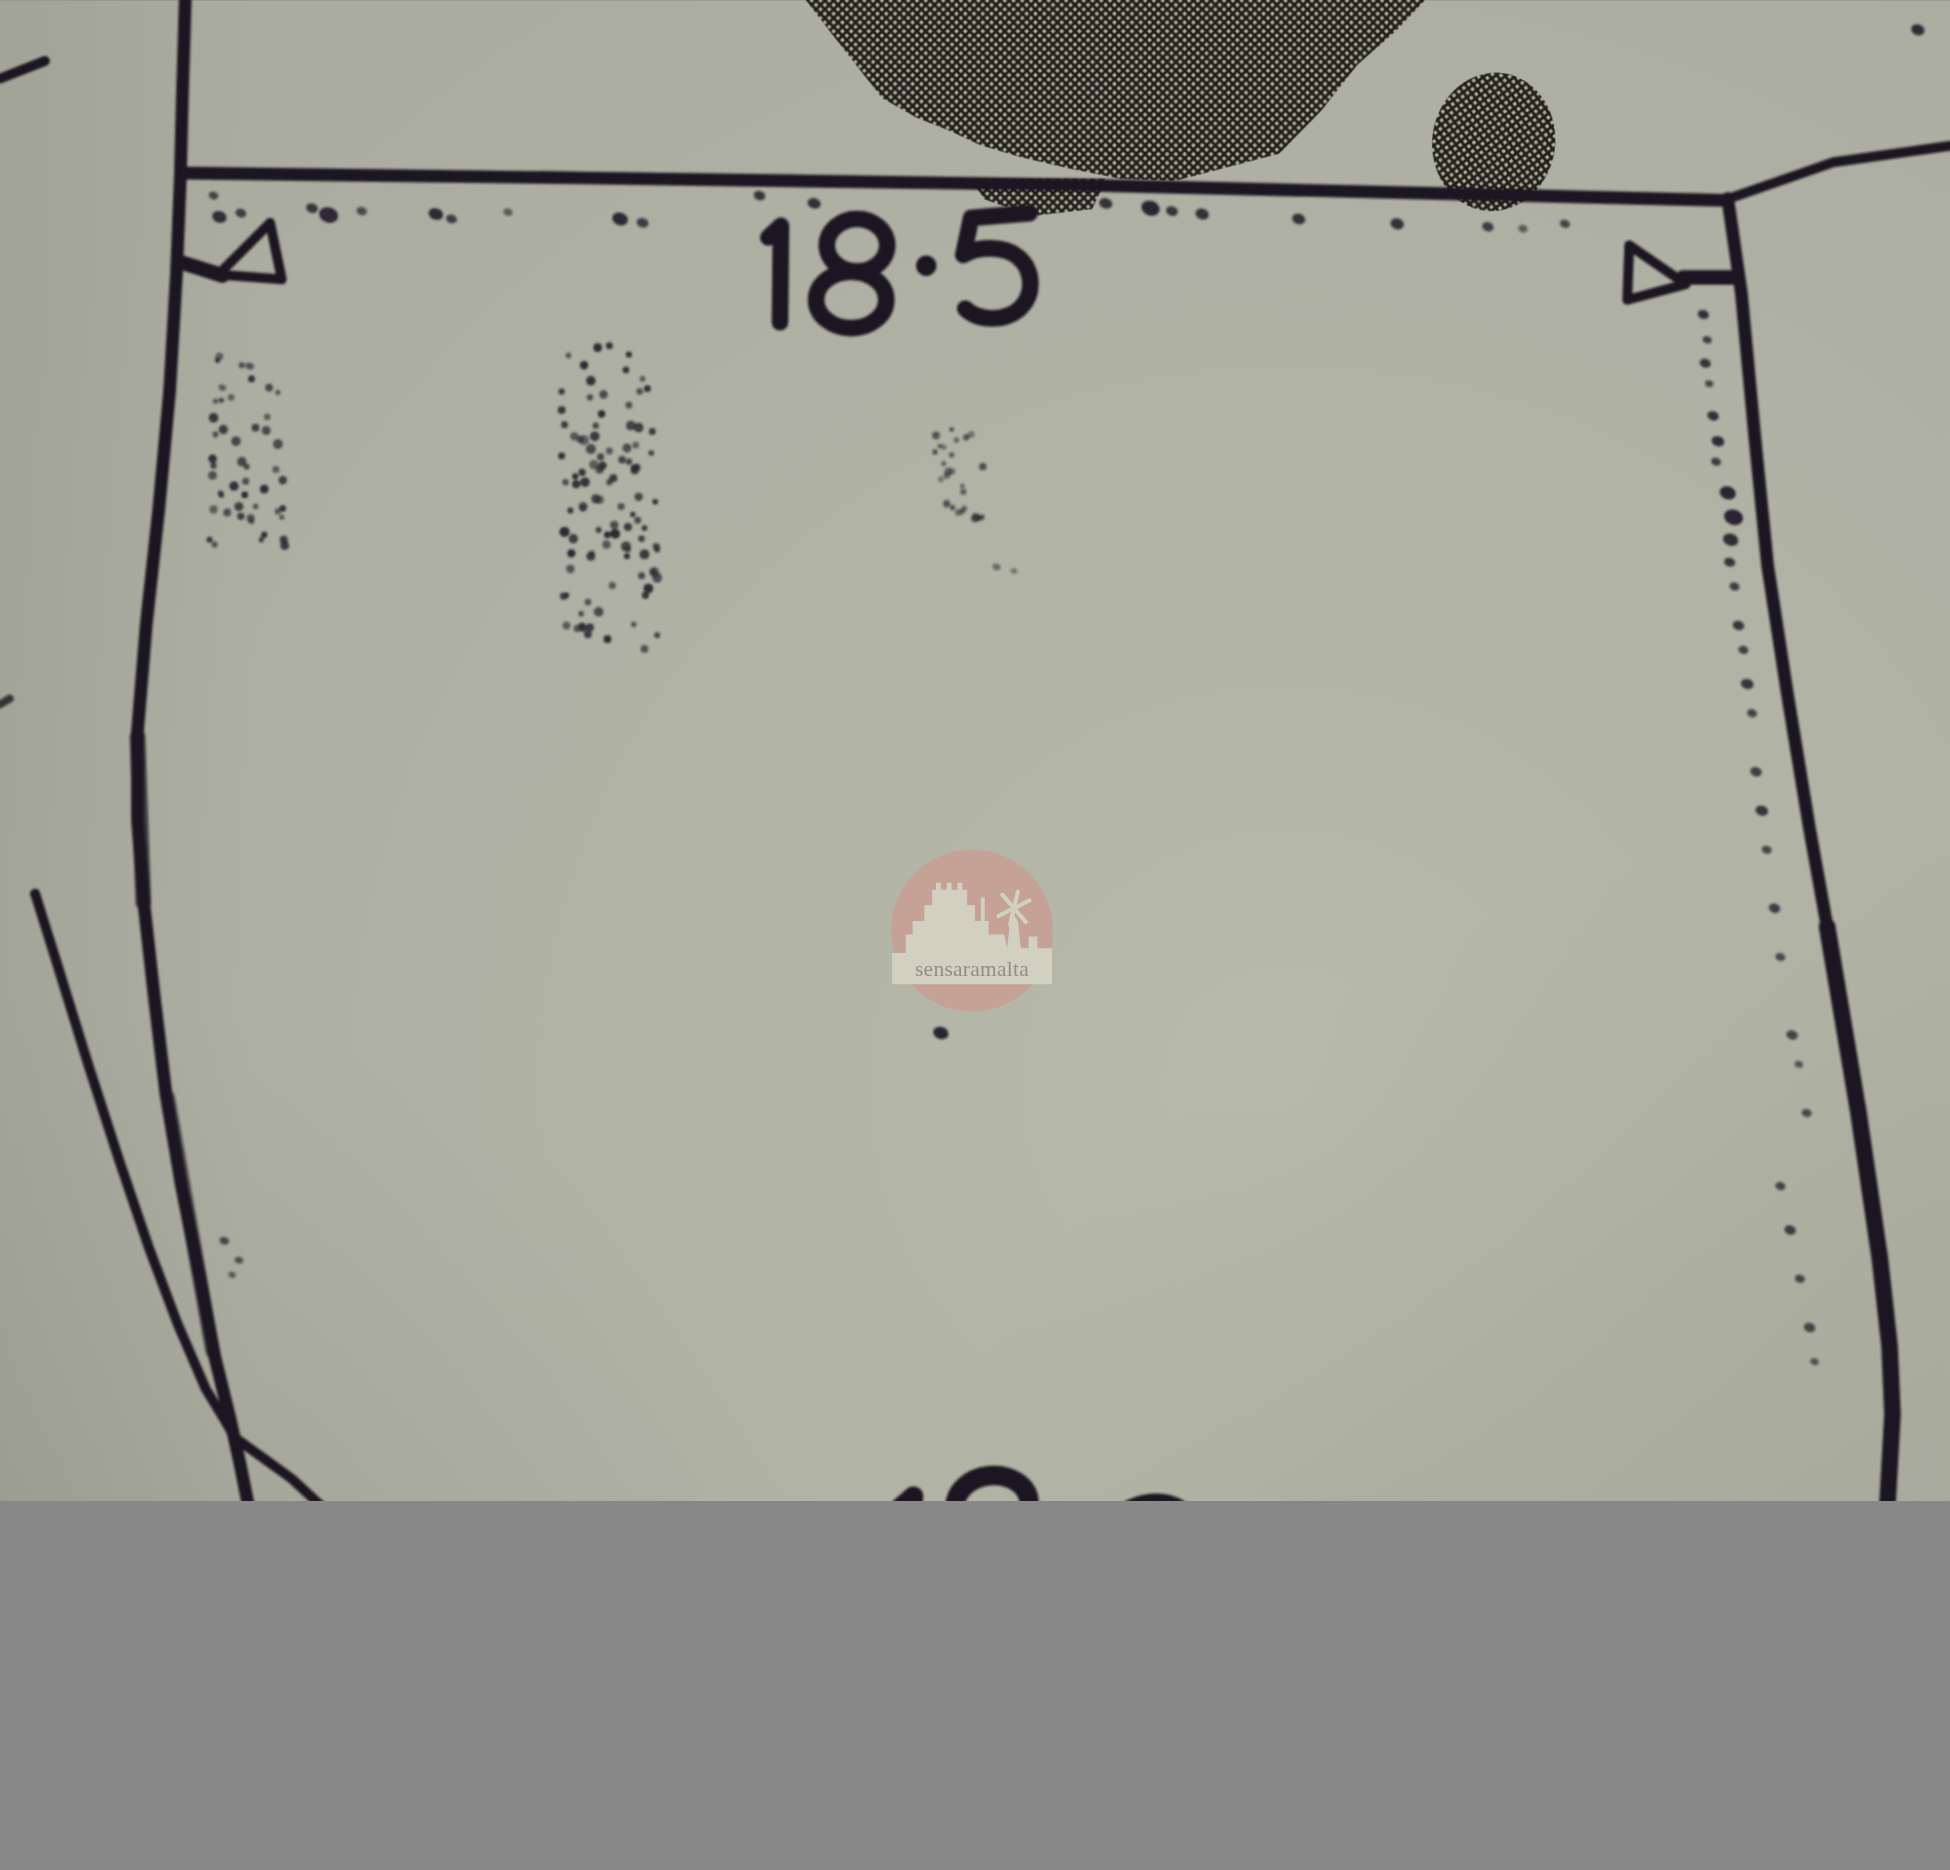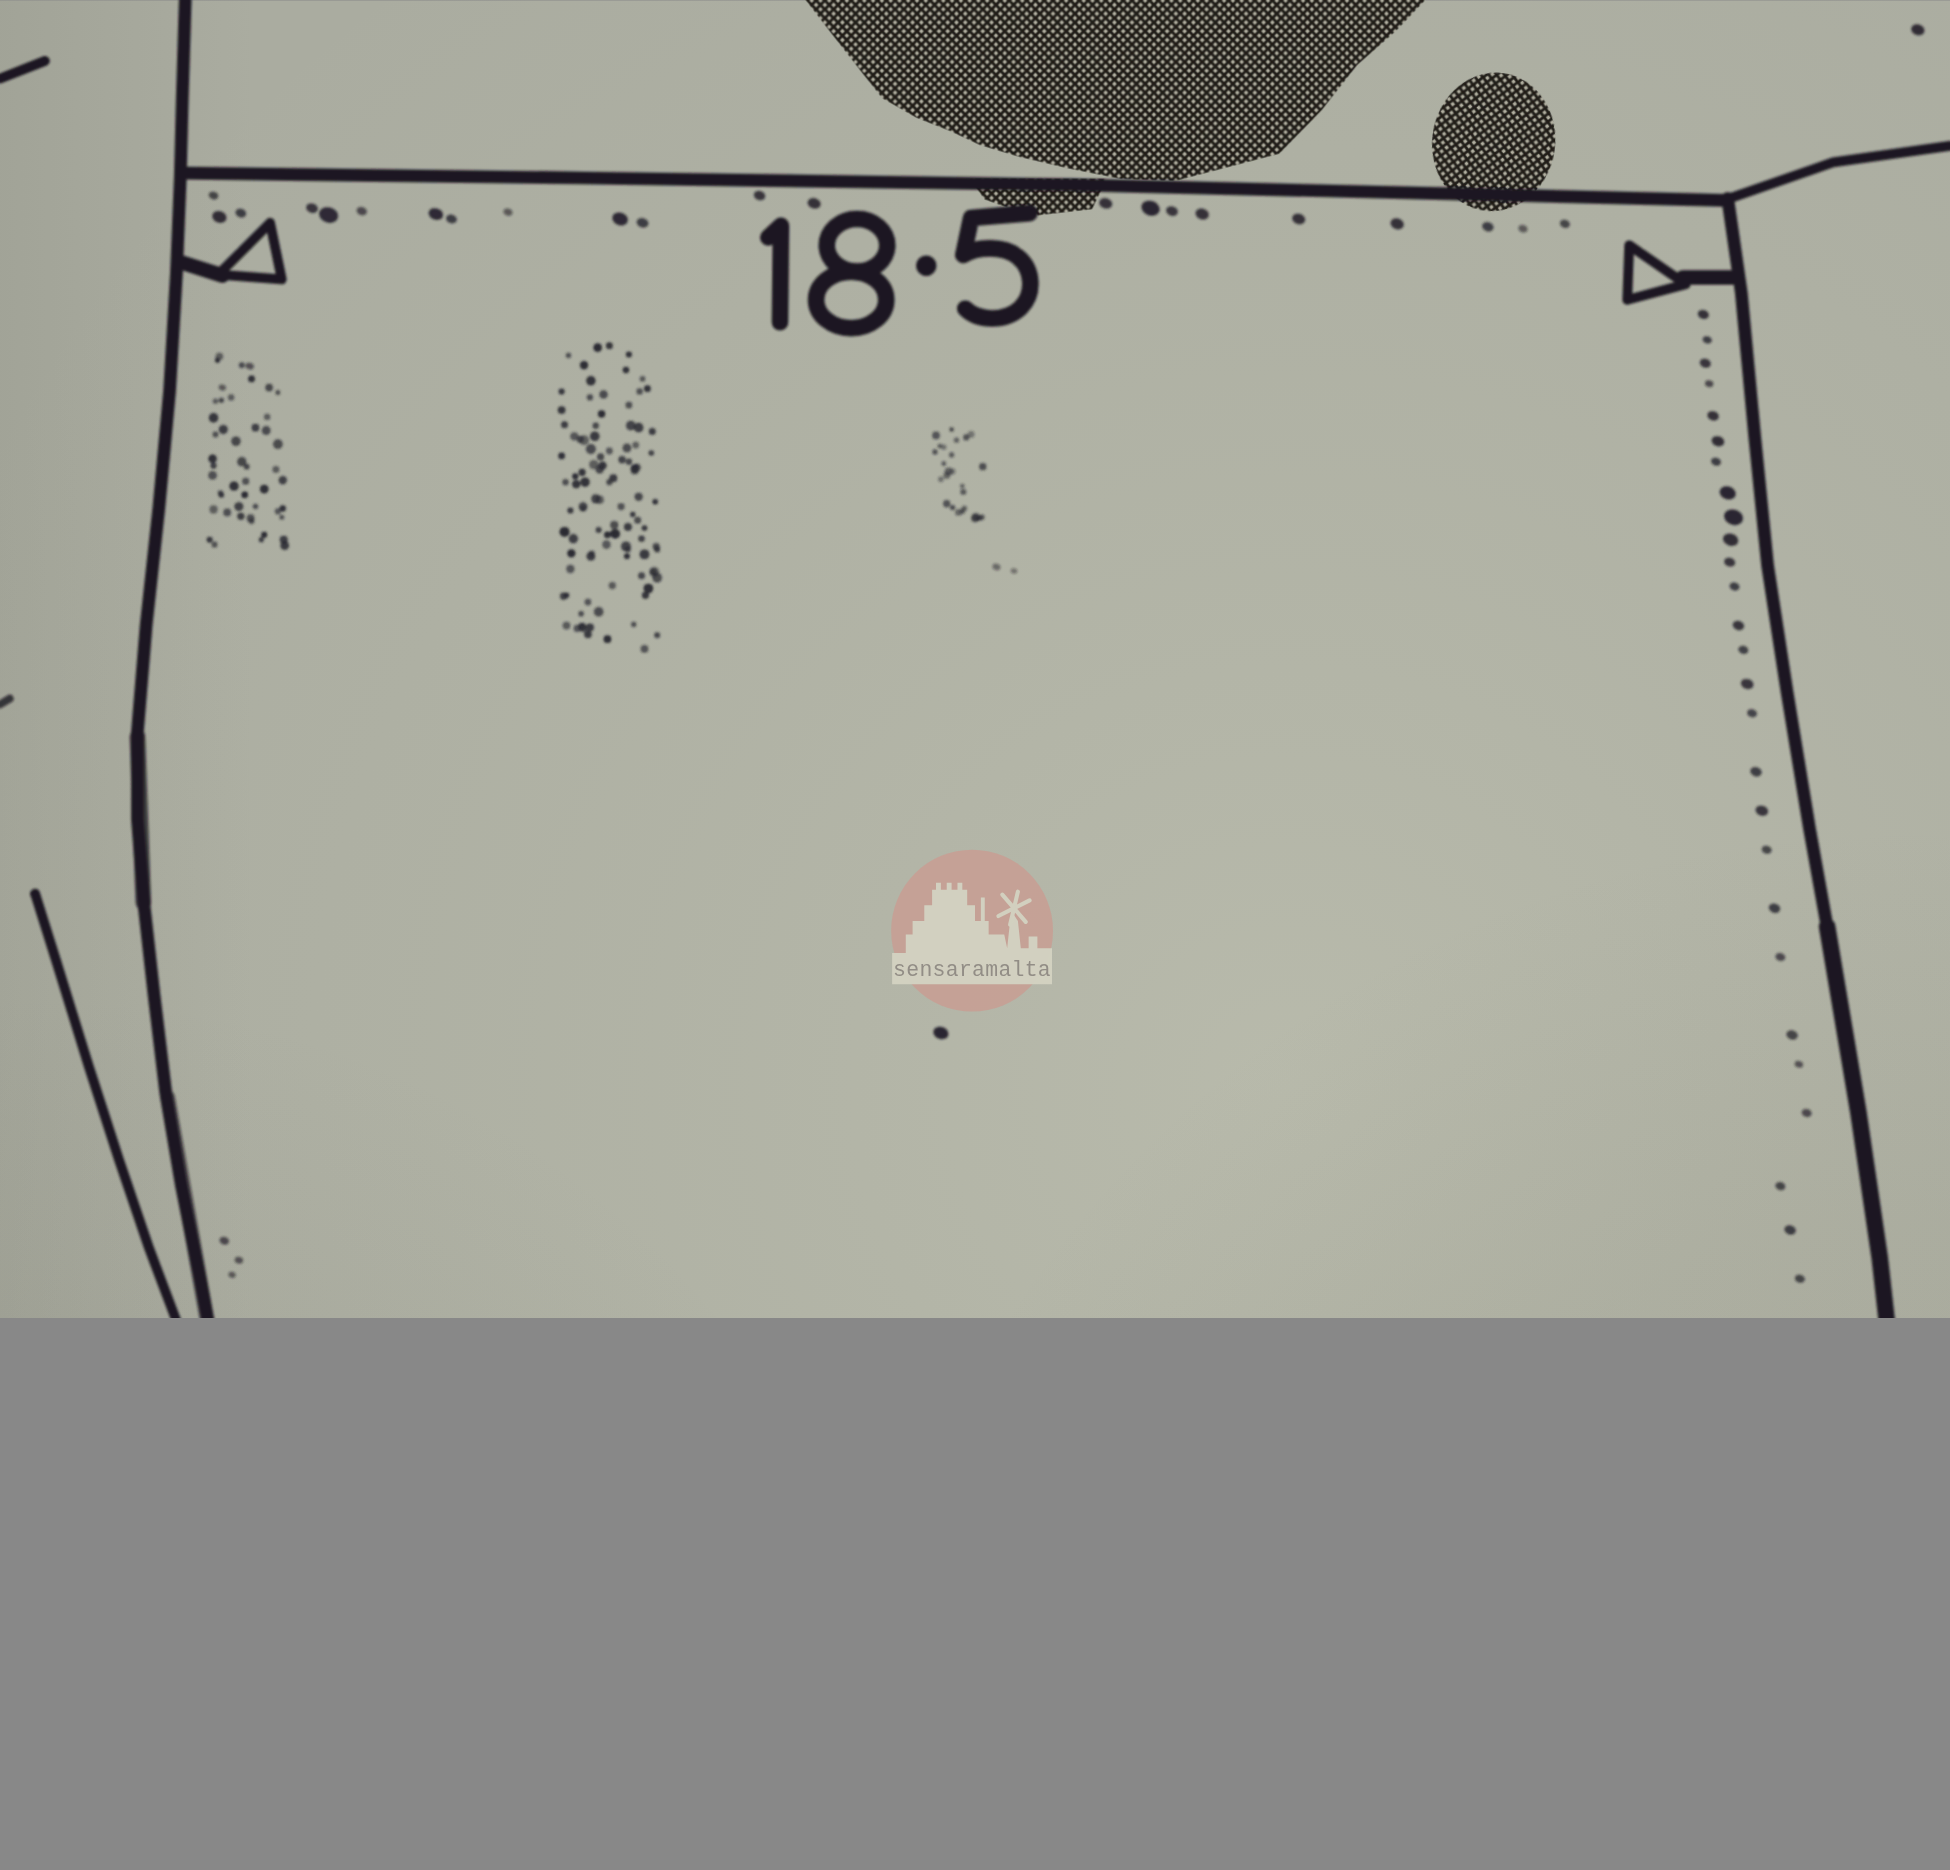--- a/index.html
+++ b/index.html
@@ -1,17 +1,17 @@
 <!DOCTYPE html>
 <html><head>
 <meta charset="utf-8">
 <style>
 html,body{margin:0;padding:0;background:#888;}
-#page{width:1950px;height:1318px;position:relative;overflow:hidden;
-  font-family:Liberation Mono, monospace;}
+#page{width:1950px;height:1501px;position:relative;overflow:hidden;
+  font-family:Liberation Serif, serif;}
 </style>
 </head>
 <body>
 <div id="page">
 <svg width="1950" height="1871" viewBox="0 0 2000 1918" xmlns="http://www.w3.org/2000/svg">
 <defs>
   <radialGradient id="glow1" cx="0.66" cy="0.58" r="0.75">
     <stop offset="0" stop-color="#c9cbb9" stop-opacity="0.45"></stop>
     <stop offset="0.6" stop-color="#c2c4b2" stop-opacity="0.2"></stop>
     <stop offset="1" stop-color="#c2c4b2" stop-opacity="0"></stop>

